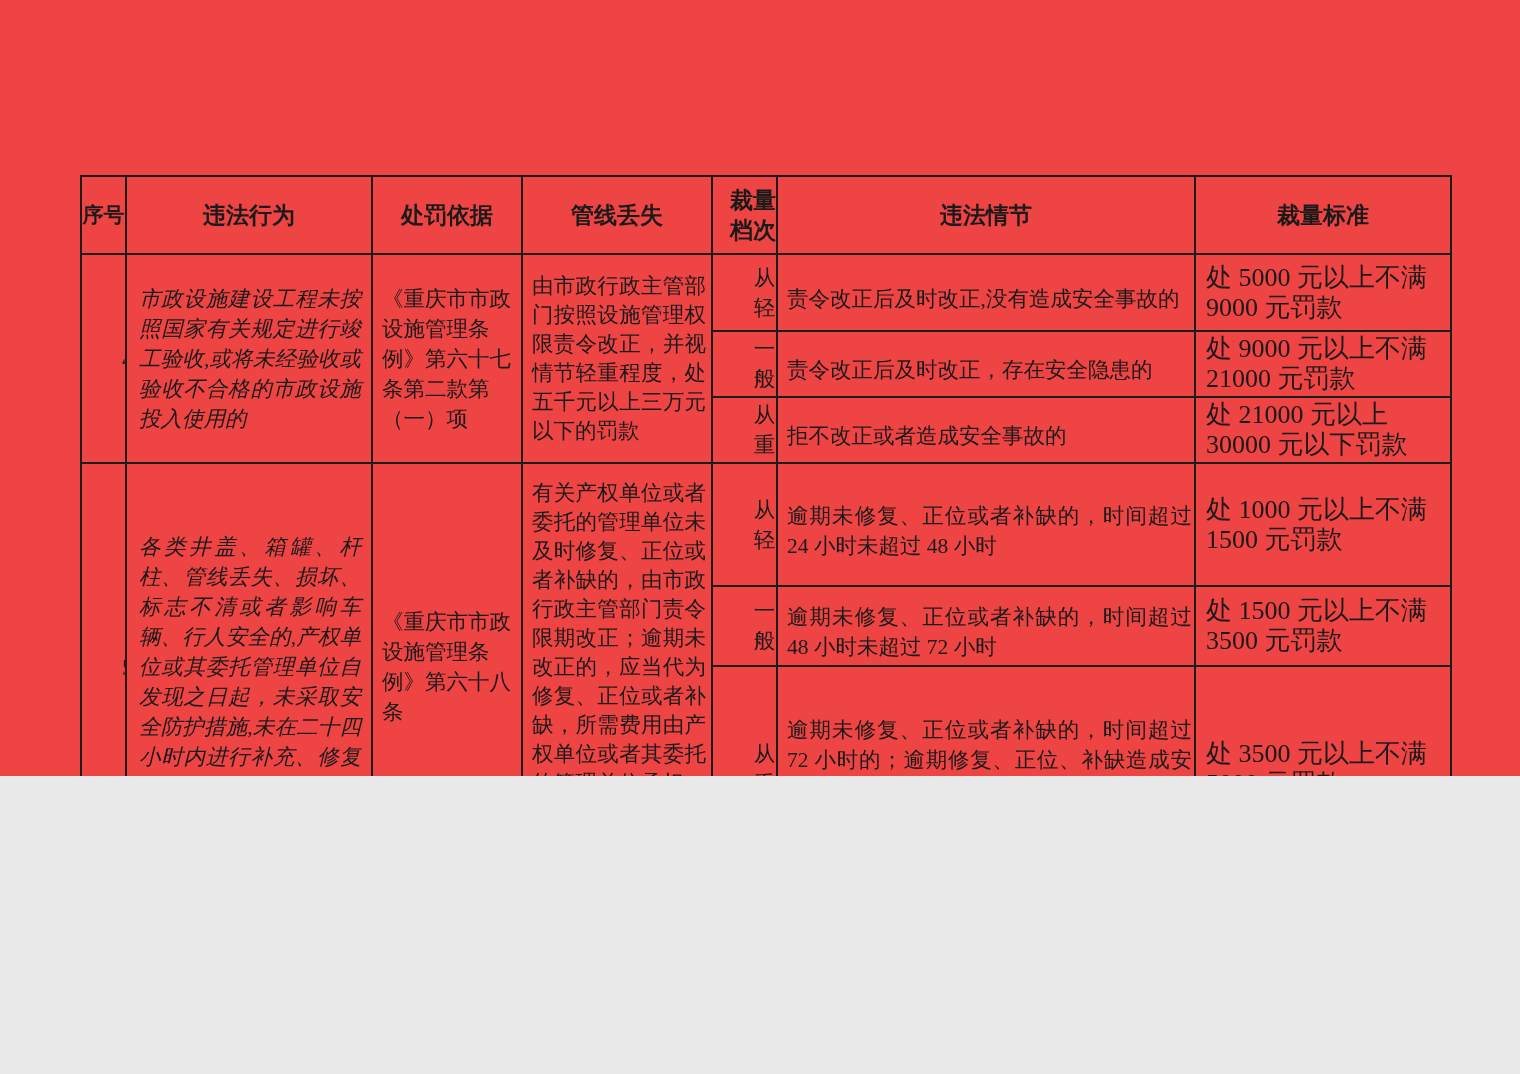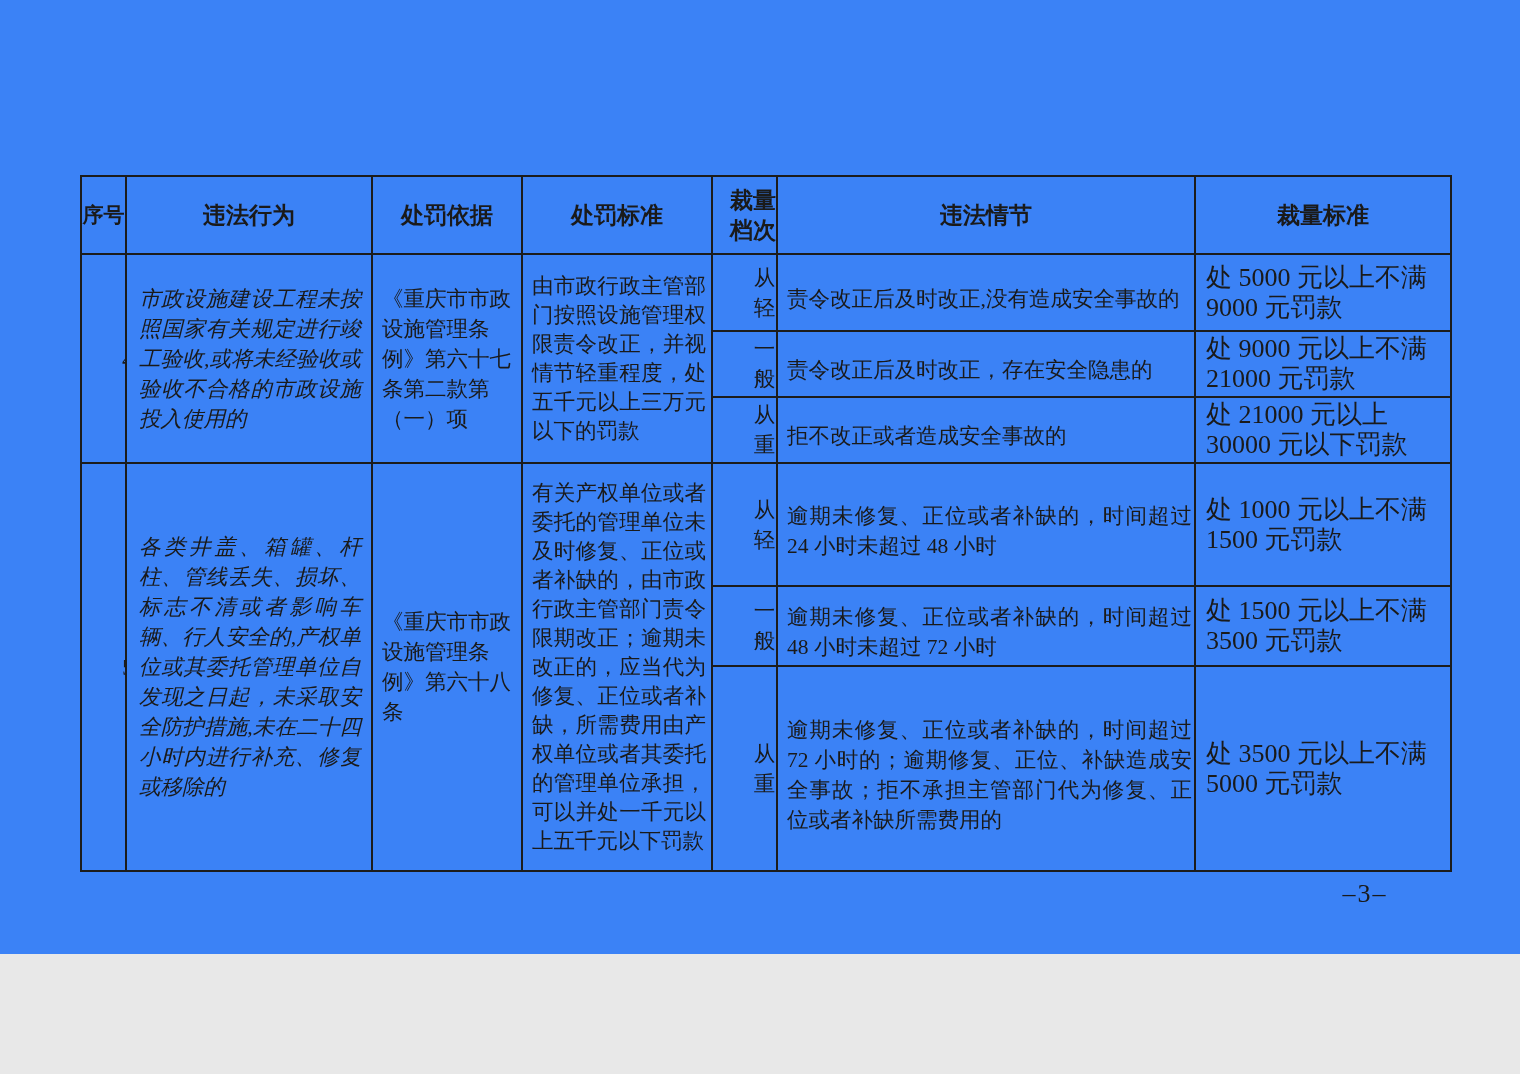--- a/index.html
+++ b/index.html
@@ -1,21 +1,21 @@
 <!DOCTYPE html>
 <html lang="zh"><head>
 <meta charset="utf-8">
 <style>
   * { margin: 0; padding: 0; box-sizing: border-box; }
   html, body { background: #e8e8e8; }
   .page {
     position: relative;
     width: 1520px;
-    height: 954px;
-    background: #3b82f6;
+    height: 776px;
+    background: #ef4444;
     overflow: hidden;
     font-family: "Liberation Serif", "DejaVu Serif", serif;
     color: #1a1a1a;
   }
   table.penalty-table {
     position: absolute;
     left: 80px;
     top: 175px;
     width: 1370px;
     table-layout: fixed;
@@ -96,21 +96,21 @@
       <col style="width:190px">
       <col style="width:65px">
       <col style="width:418px">
       <col style="width:256px">
     </colgroup>
     <tbody>
       <tr style="height:78px">
         <th style="font-size:21px">序号</th>
         <th>违法行为</th>
         <th>处罚依据</th>
-        <th>处罚标准</th>
+        <th>管线丢失</th>
         <th class="wrap">
           <span style="display:block">裁量</span>
           <span style="display:block">档次</span>
         </th>
         <th>违法情节</th>
         <th>裁量标准</th>
       </tr>
 
       <tr style="height:77px">
         <td class="c-no" rowspan="3">4</td>

